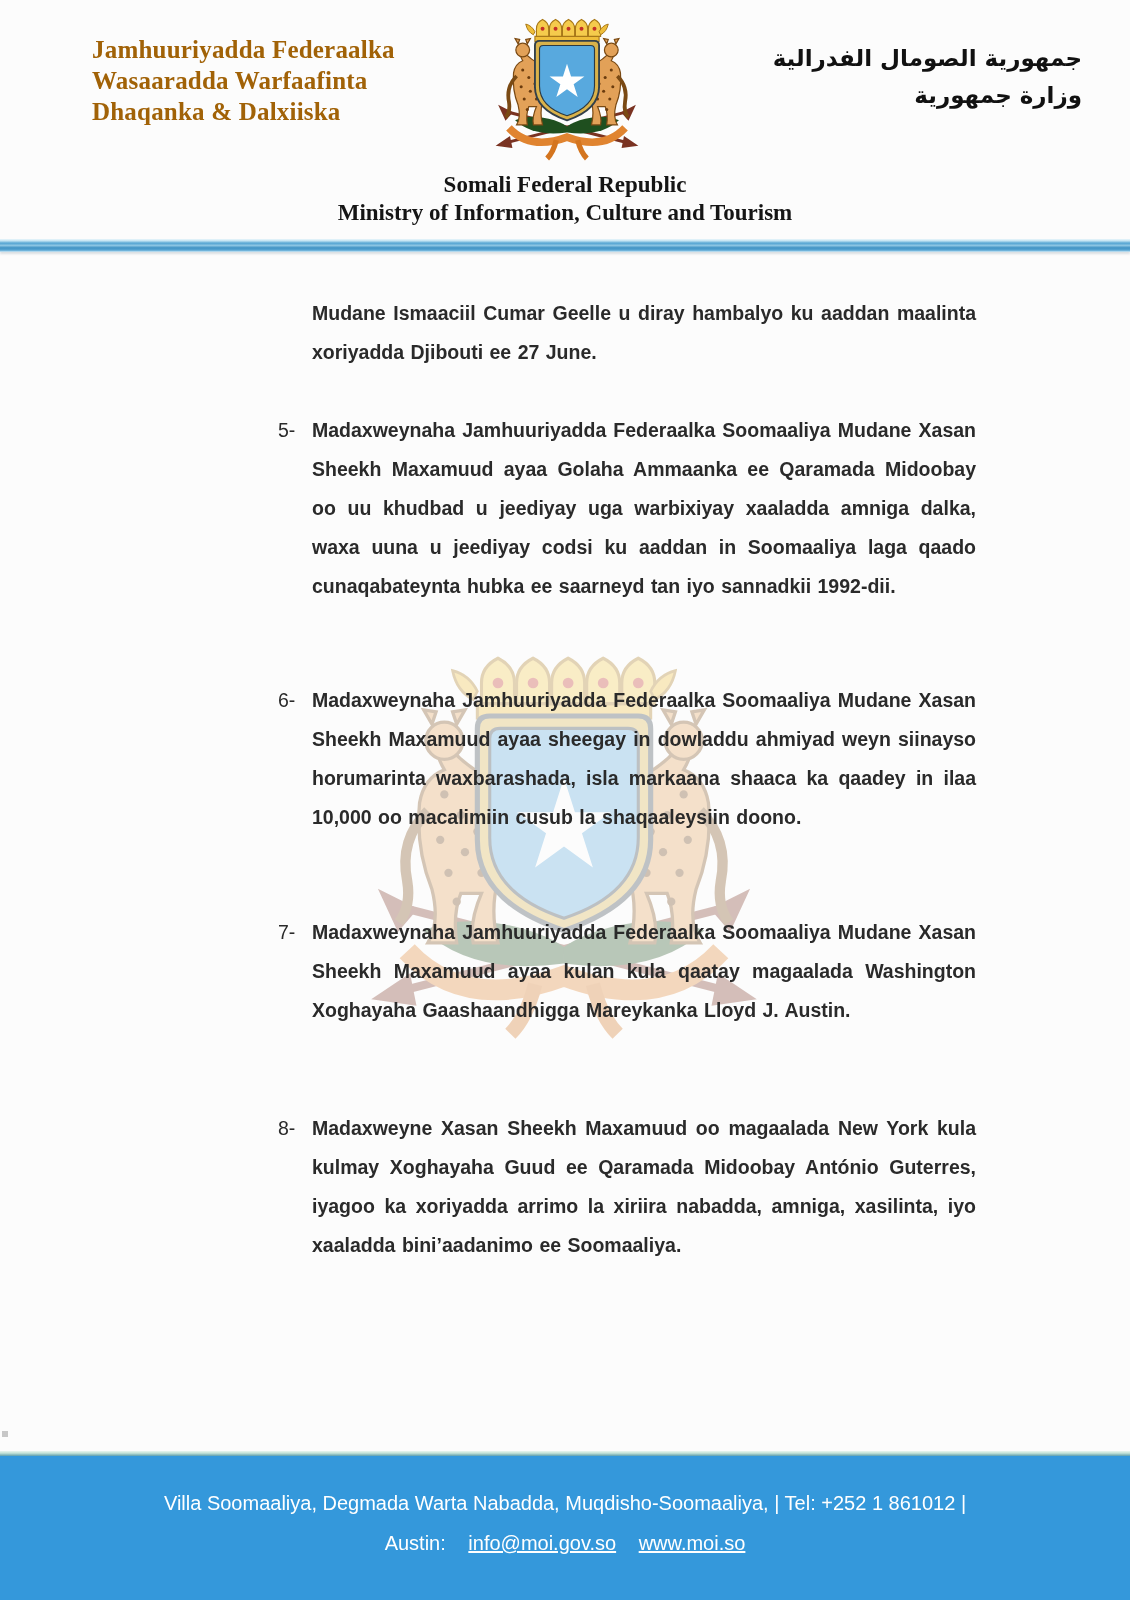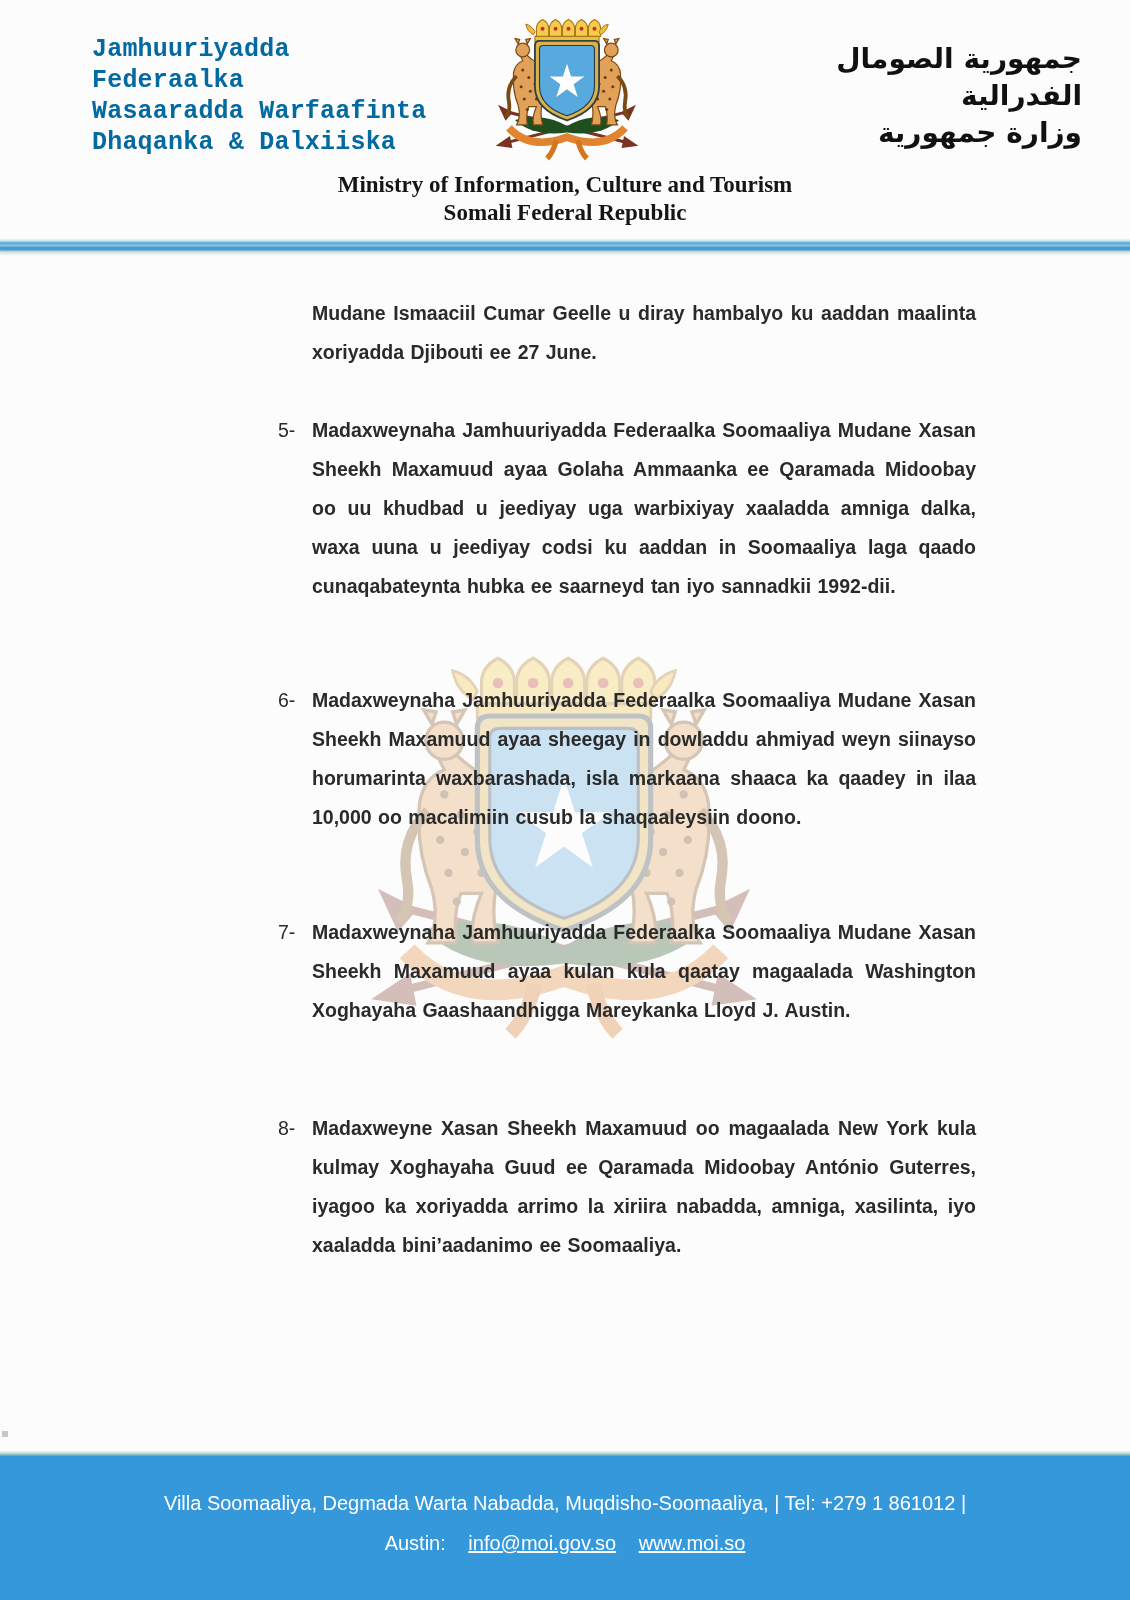--- a/index.html
+++ b/index.html
@@ -4,28 +4,28 @@
 <style>
   html,body{margin:0;padding:0;background:#e9e9e9;}
   .page{
     position:relative;width:1130px;height:1600px;margin:0 auto;
     background:#fcfcfc;overflow:hidden;
     font-family:"Liberation Sans",sans-serif;color:#2a2a2a;
   }
   
   .hdr-left{
     position:absolute;left:92px;top:34px;width:360px;
-    font-family:Liberation Mono, monospace;font-weight:bold;
-    font-size:25px;line-height:31px;color:#0369a1;letter-spacing:.2px;
+    font-family:Liberation Serif, serif;font-weight:bold;
+    font-size:25px;line-height:31px;color:#a16207;letter-spacing:.2px;
   }
   .hdr-arabic{
     position:absolute;right:48px;top:40px;width:370px;
     direction:rtl;
     font-family:"DejaVu Sans",sans-serif;font-weight:bold;
-    font-size:28px;line-height:37px;color:#111;
+    font-size:23px;line-height:37px;color:#111;
   }
   .hdr-emblem{position:absolute;left:483px;top:14px;width:168px;height:150px;}
   .hdr-title{
     position:absolute;left:0;top:171px;width:1130px;text-align:center;
     font-family:"Liberation Serif",serif;font-weight:bold;
     font-size:23px;line-height:28px;color:#151515;
   }
   .rule{
     position:absolute;left:0;top:239px;width:1130px;height:13px;
     background:linear-gradient(to bottom,
@@ -163,22 +163,22 @@
   <svg class="hdr-emblem" viewBox="0 0 220 190">
     <use href="#coa"></use>
   </svg>
 
   <div class="hdr-arabic">
     <div>جمهورية الصومال الفدرالية</div>
     <div>وزارة جمهورية</div>
   </div>
 
   <div class="hdr-title">
+    <div>Somali Federal Republic</div>
     <div>Ministry of Information, Culture and Tourism</div>
-    <div>Somali Federal Republic</div>
   </div>
 
   <div class="rule"></div>
 
   <svg class="watermark" viewBox="0 0 220 190">
     <use href="#coa"></use>
   </svg>
 
   <div class="bodytext">
 
@@ -206,19 +206,19 @@
       <span class="num">8-</span>
       <div class="ptext">Madaxweyne Xasan Sheekh Maxamuud oo magaalada New York kula kulmay Xoghayaha Guud ee Qaramada Midoobay António Guterres, iyagoo ka xoriyadda arrimo la xiriira nabadda, amniga, xasilinta, iyo xaaladda bini’aadanimo ee Soomaaliya.</div>
     </div>
 
   </div>
 
   <div class="stray-mark"></div>
   <div class="footer-topline"></div>
 
   <div class="footer">
-    <div>Villa Soomaaliya, Degmada Warta Nabadda, Muqdisho-Soomaaliya, | Tel: +279 1 861012 |</div>
+    <div>Villa Soomaaliya, Degmada Warta Nabadda, Muqdisho-Soomaaliya, | Tel: +252 1 861012 |</div>
     <div>
       <span>Austin: </span><a>info@moi.gov.so</a><span> </span><a>www.moi.so</a>
     </div>
   </div>
 
 </div>
 
 </body></html>

